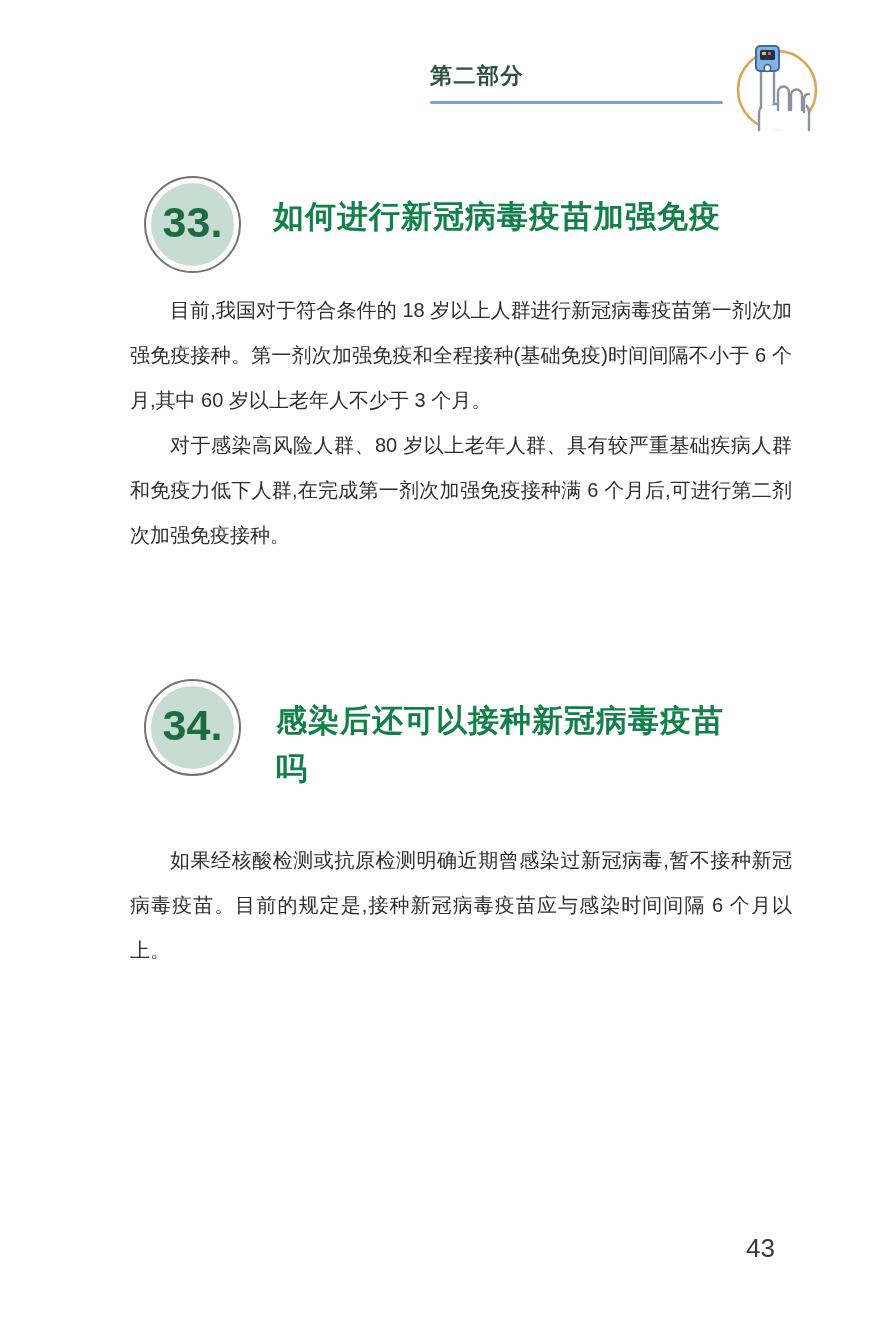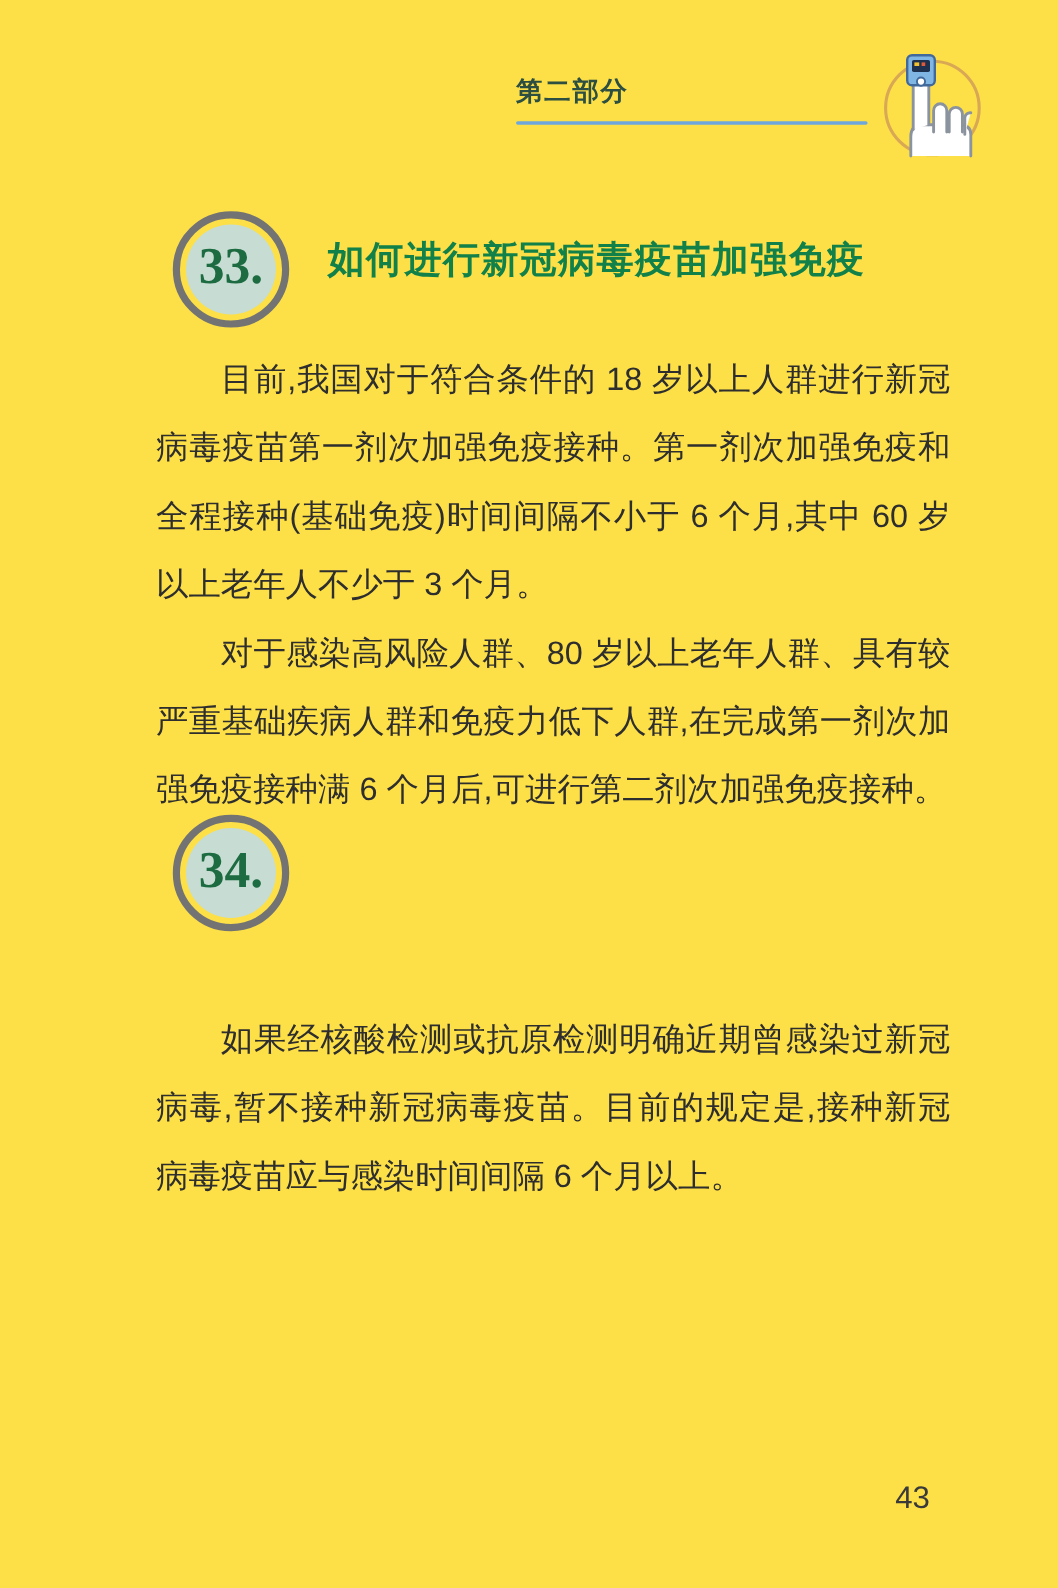--- a/index.html
+++ b/index.html
@@ -1,21 +1,21 @@
 <!DOCTYPE html>
 <html><head>
 <meta charset="utf-8">
 <style>
   * { box-sizing: border-box; }
   html, body { margin: 0; padding: 0; background: #e8e8e8; }
   .page {
     position: relative;
     width: 882px;
     height: 1323px;
-    background: #fde047;
+    background: #ffffff;
     margin: 0 auto;
     font-family: "Liberation Sans", sans-serif;
     overflow: hidden;
   }
 
   
   .header-text {
     position: absolute;
     top: 61px;
     left: 430px;
@@ -43,23 +43,22 @@
     top: 38px;
     width: 96px;
     height: 96px;
   }
 
   
   .q-circle {
     position: absolute;
     width: 97px;
     height: 97px;
-    border: 6px solid #737373;
+    border: 2px solid #737373;
     border-radius: 50%;
-    font-family: Liberation Serif, serif;
   }
   .q-circle .fill {
     position: absolute;
     inset: 5px;
     background: #C7DCD2;
     border-radius: 50%;
   }
   .q-circle .num {
     position: absolute;
     inset: 0;
@@ -84,22 +83,22 @@
     letter-spacing: 1px;
   }
   .q-title-33 { left: 273px; top: 193px; white-space: nowrap; }
   .q-title-34 { left: 276px; top: 697px; width: 452px; }
 
   
   .body-block {
     position: absolute;
     left: 130px;
     width: 662px;
-    font-size: 27px;
-    line-height: 57px;
+    font-size: 20px;
+    line-height: 45px;
     color: #2E2E2E;
     text-align: justify;
   }
   .body-block p { margin: 0; text-indent: 2em; }
   .body-block-1 { top: 288px; }
   .body-block-2 { top: 838px; }
 
   
   .page-number {
     position: absolute;
@@ -154,20 +153,21 @@
 
   <div class="body-block body-block-1">
     <p>目前,我国对于符合条件的 18 岁以上人群进行新冠病毒疫苗第一剂次加强免疫接种。第一剂次加强免疫和全程接种(基础免疫)时间间隔不小于 6 个月,其中 60 岁以上老年人不少于 3 个月。</p>
     <p>对于感染高风险人群、80 岁以上老年人群、具有较严重基础疾病人群和免疫力低下人群,在完成第一剂次加强免疫接种满 6 个月后,可进行第二剂次加强免疫接种。</p>
   </div>
 
   <div class="q-circle q-circle-34">
     <div class="fill"></div>
     <div class="num">34.</div>
   </div>
+  <div class="q-title q-title-34">感染后还可以接种新冠病毒疫苗吗</div>
 
   <div class="body-block body-block-2">
     <p>如果经核酸检测或抗原检测明确近期曾感染过新冠病毒,暂不接种新冠病毒疫苗。目前的规定是,接种新冠病毒疫苗应与感染时间间隔 6 个月以上。</p>
   </div>
 
   <div class="page-number">43</div>
 
 </div>
 
 </body></html>

